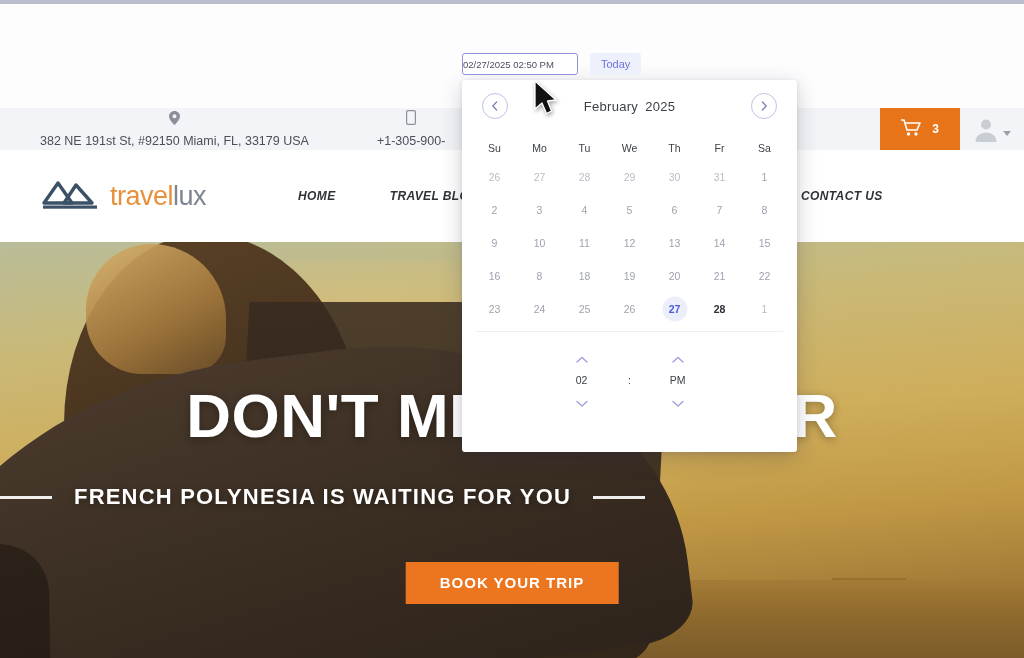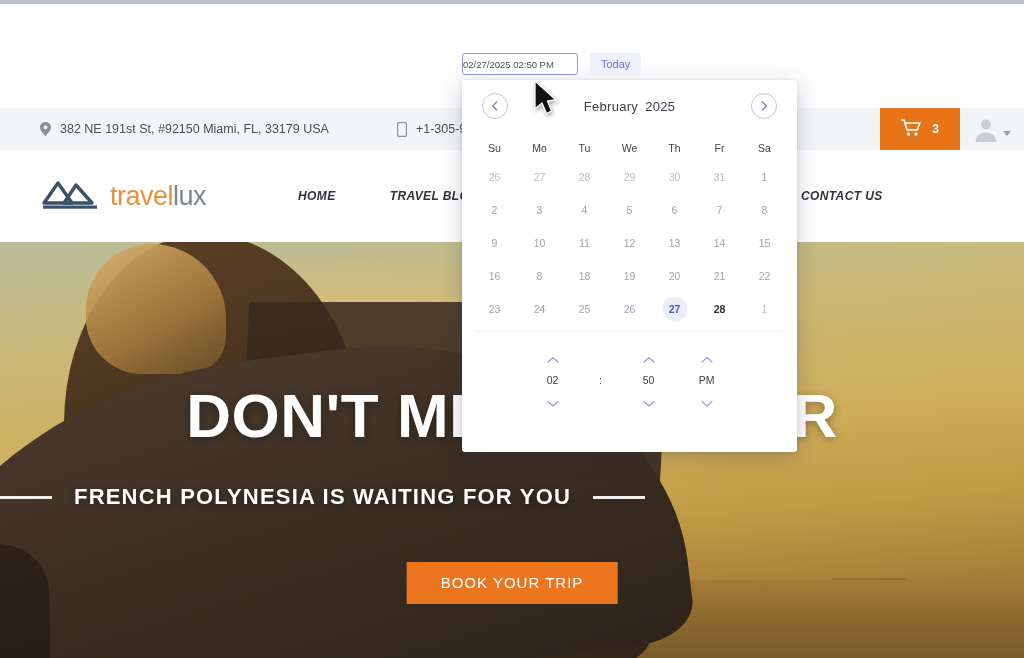--- a/index.html
+++ b/index.html
@@ -13,21 +13,21 @@
 
   
   .top-strip { position:absolute; top:0; left:0; width:1024px; height:4px; background:#b9bfcc; }
   .white-gap { position:absolute; top:4px; left:0; width:1024px; height:104px; background:#fdfdfe; }
 
   
   .topbar {
     position:absolute; top:108px; left:0; width:1024px; height:42px;
     background:#f3f4f7; display:flex; align-items:center;
   }
-  .topbar-item { display:flex; align-items:center; gap:9px; font-size:12.5px; color:#4a4f5a; }
+  .topbar-item { display:flex; align-items:center; gap:9px; font-size:12.5px; color:#4a4f5a;flex-direction:column; }
   .topbar-item.addr { margin-left:40px; }
   .topbar-item.phone { margin-left:68px; }
   .pin-icon svg, .phone-icon svg { display:block; }
 
   .topbar-right { position:absolute; right:0; top:0; height:42px; display:flex; align-items:stretch; }
   .cart-btn {
     width:80px; background:#e8741a; display:flex; align-items:center; justify-content:center;
     gap:11px; cursor:pointer; border:none;
   }
   .cart-count { color:#fff; font-size:12px; font-weight:bold; }
@@ -111,21 +111,21 @@
   }
   .hero-dash { width:52px; height:3px; background:#ffffff; opacity:.92; }
   .hero-sub {
     color:#ffffff; font-size:22px; font-weight:bold; letter-spacing:1.2px;
     text-shadow:0 2px 6px rgba(0,0,0,.35);
   }
   .hero-cta {
     position:absolute; top:320px; left:50%; transform:translateX(-50%);
     background:#ec7620; color:#fff; border:none;
     padding:0 34px; height:42px; line-height:42px;
-    font-size:15px; font-weight:normal; letter-spacing:1px; cursor:pointer;
+    font-size:15px; font-weight:bold; letter-spacing:1px; cursor:pointer;
     font-family:"Liberation Sans", sans-serif;
   }
 
   
   .dt-input-row {
     position:absolute; top:53px; left:462px; display:flex; align-items:center; gap:12px; z-index:30;
   }
   .dt-input {
     width:116px; height:22px; border:1.4px solid #8f93d6; border-radius:3px;
     background:#fff; color:#4b4f5c; font-size:9.5px; font-family:"Liberation Sans",sans-serif;
@@ -383,33 +383,20 @@
       </div>
       <div class="tcol colon">
         <span class="tcolon">:</span>
       </div>
       <div class="tcol">
         <span class="tchev">
           <svg width="12" height="7" viewBox="0 0 12 7">
               <polyline points="1,6 6,1.4 11,6" fill="none" stroke="#9ba0dd" stroke-width="1.3" stroke-linecap="round" stroke-linejoin="round"></polyline>
             </svg>
         </span>
-        <span class="tval">50</span>
-        <span class="tchev">
-          <svg width="12" height="7" viewBox="0 0 12 7">
-              <polyline points="1,1.4 6,6 11,1.4" fill="none" stroke="#9ba0dd" stroke-width="1.3" stroke-linecap="round" stroke-linejoin="round"></polyline>
-            </svg>
-        </span>
-      </div>
-      <div class="tcol">
-        <span class="tchev">
-          <svg width="12" height="7" viewBox="0 0 12 7">
-              <polyline points="1,6 6,1.4 11,6" fill="none" stroke="#9ba0dd" stroke-width="1.3" stroke-linecap="round" stroke-linejoin="round"></polyline>
-            </svg>
-        </span>
         <span class="tval">PM</span>
         <span class="tchev">
           <svg width="12" height="7" viewBox="0 0 12 7">
               <polyline points="1,1.4 6,6 11,1.4" fill="none" stroke="#9ba0dd" stroke-width="1.3" stroke-linecap="round" stroke-linejoin="round"></polyline>
             </svg>
         </span>
       </div>
     </div>
   </div>
 

